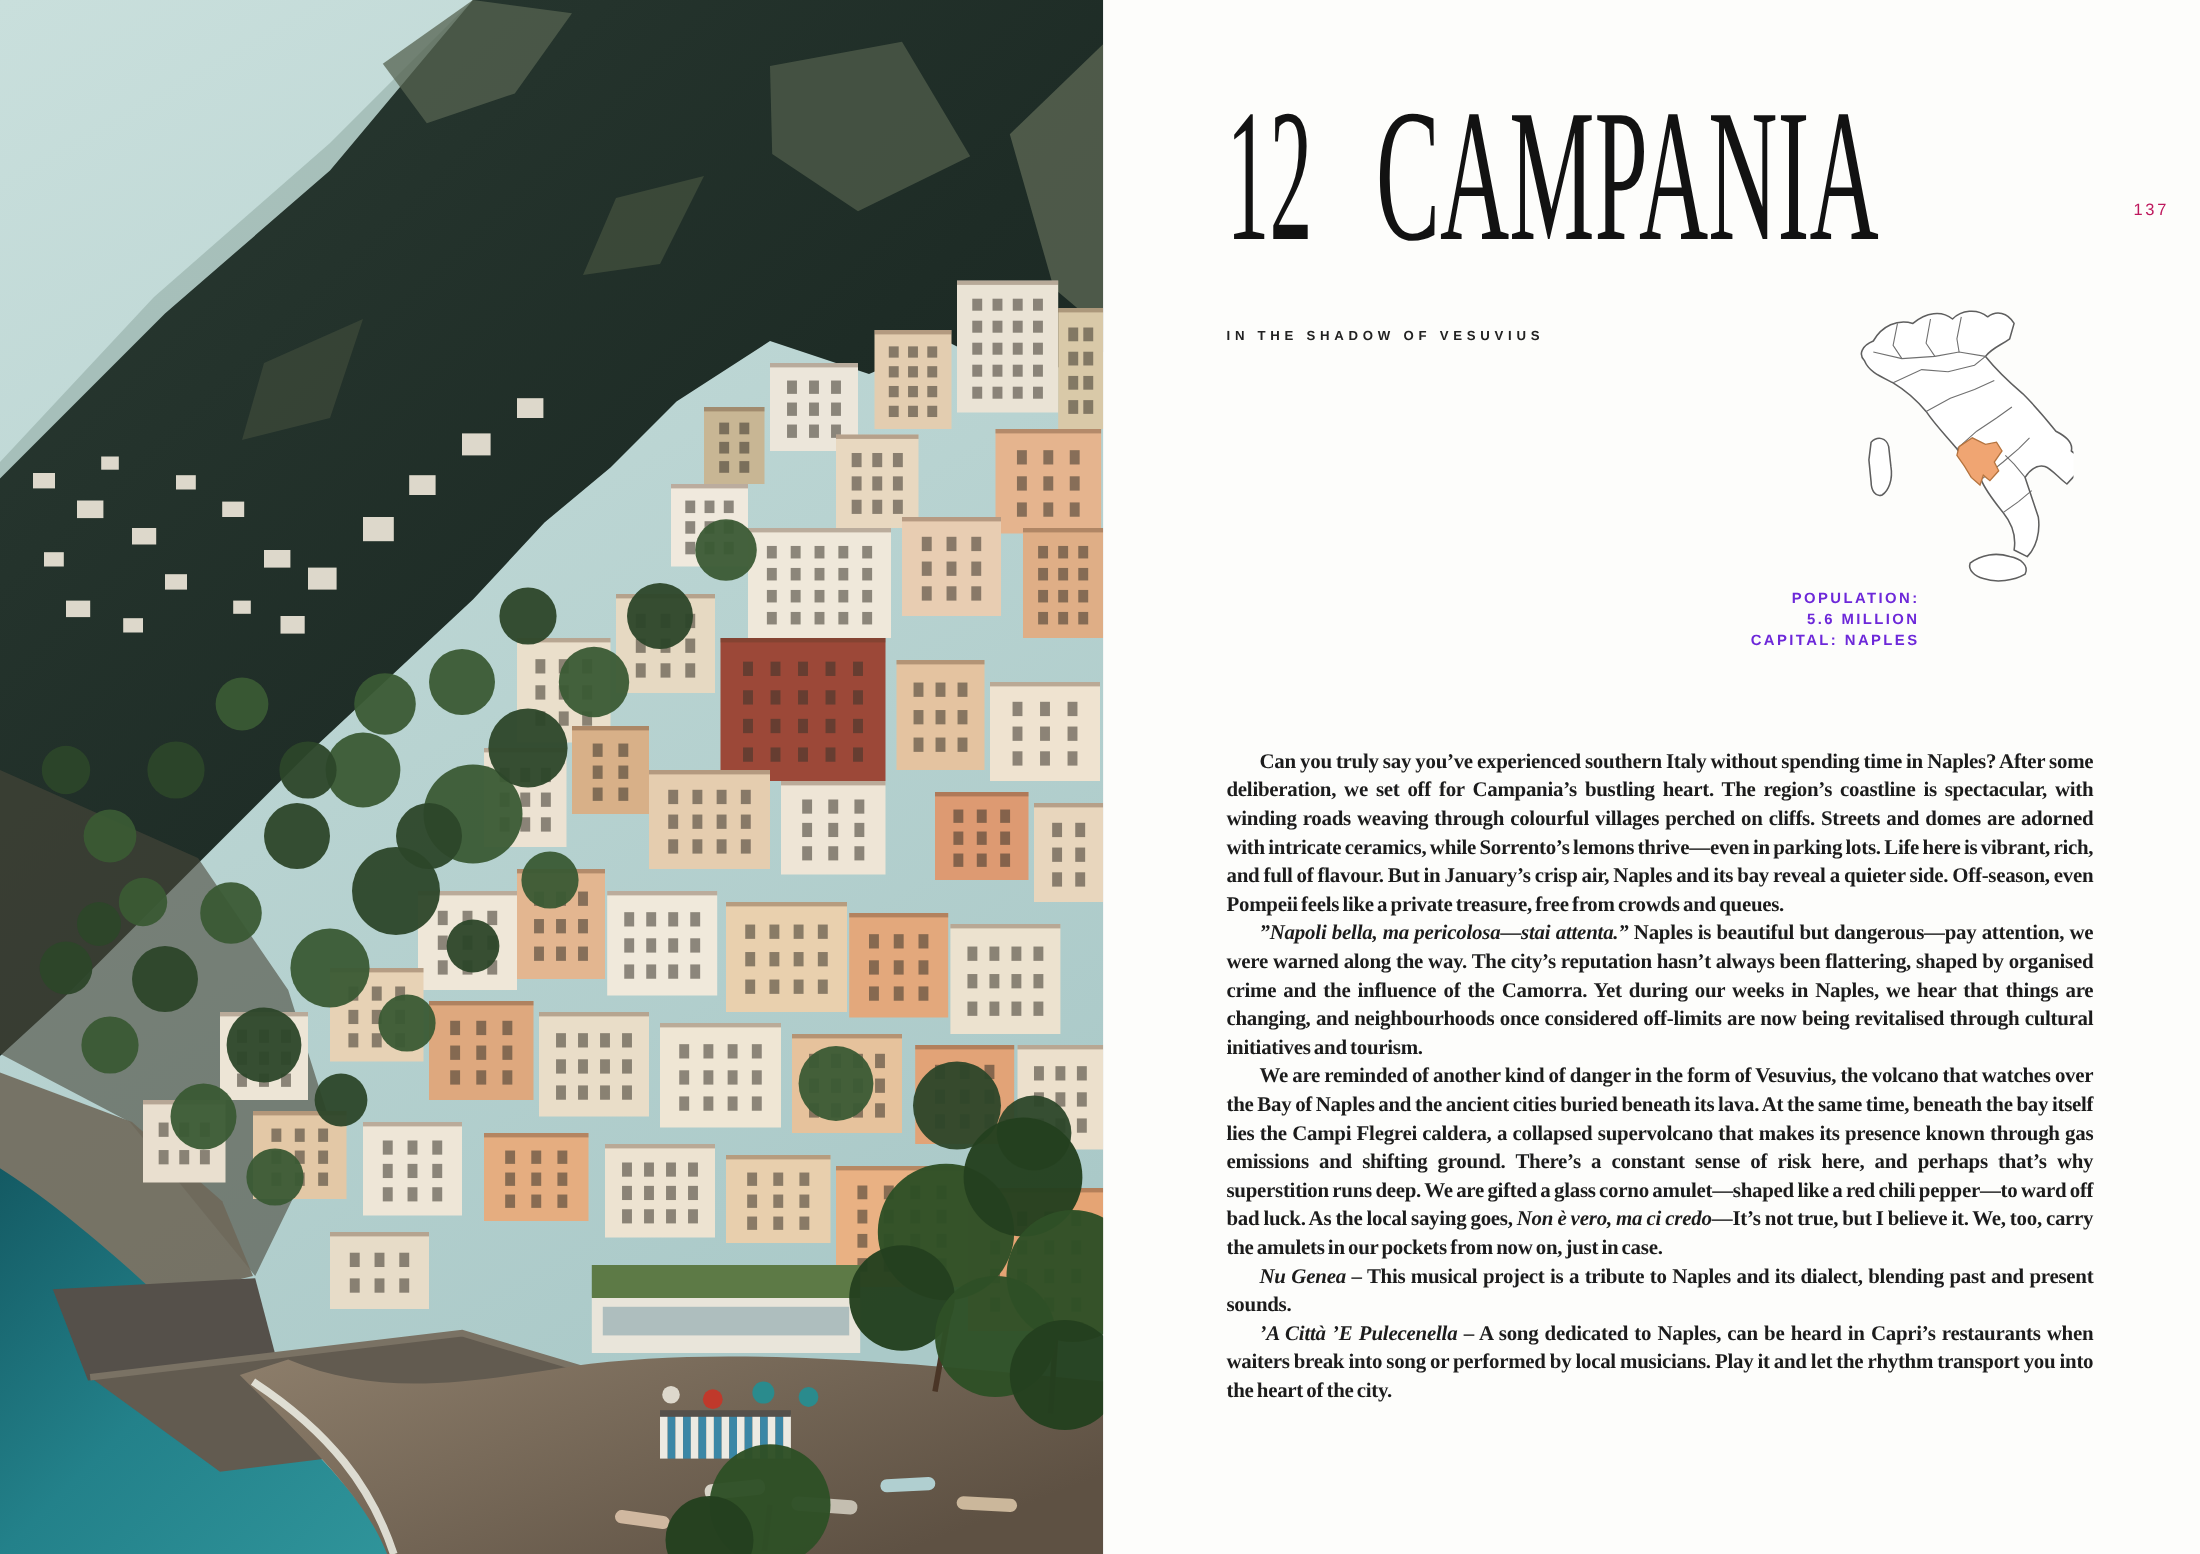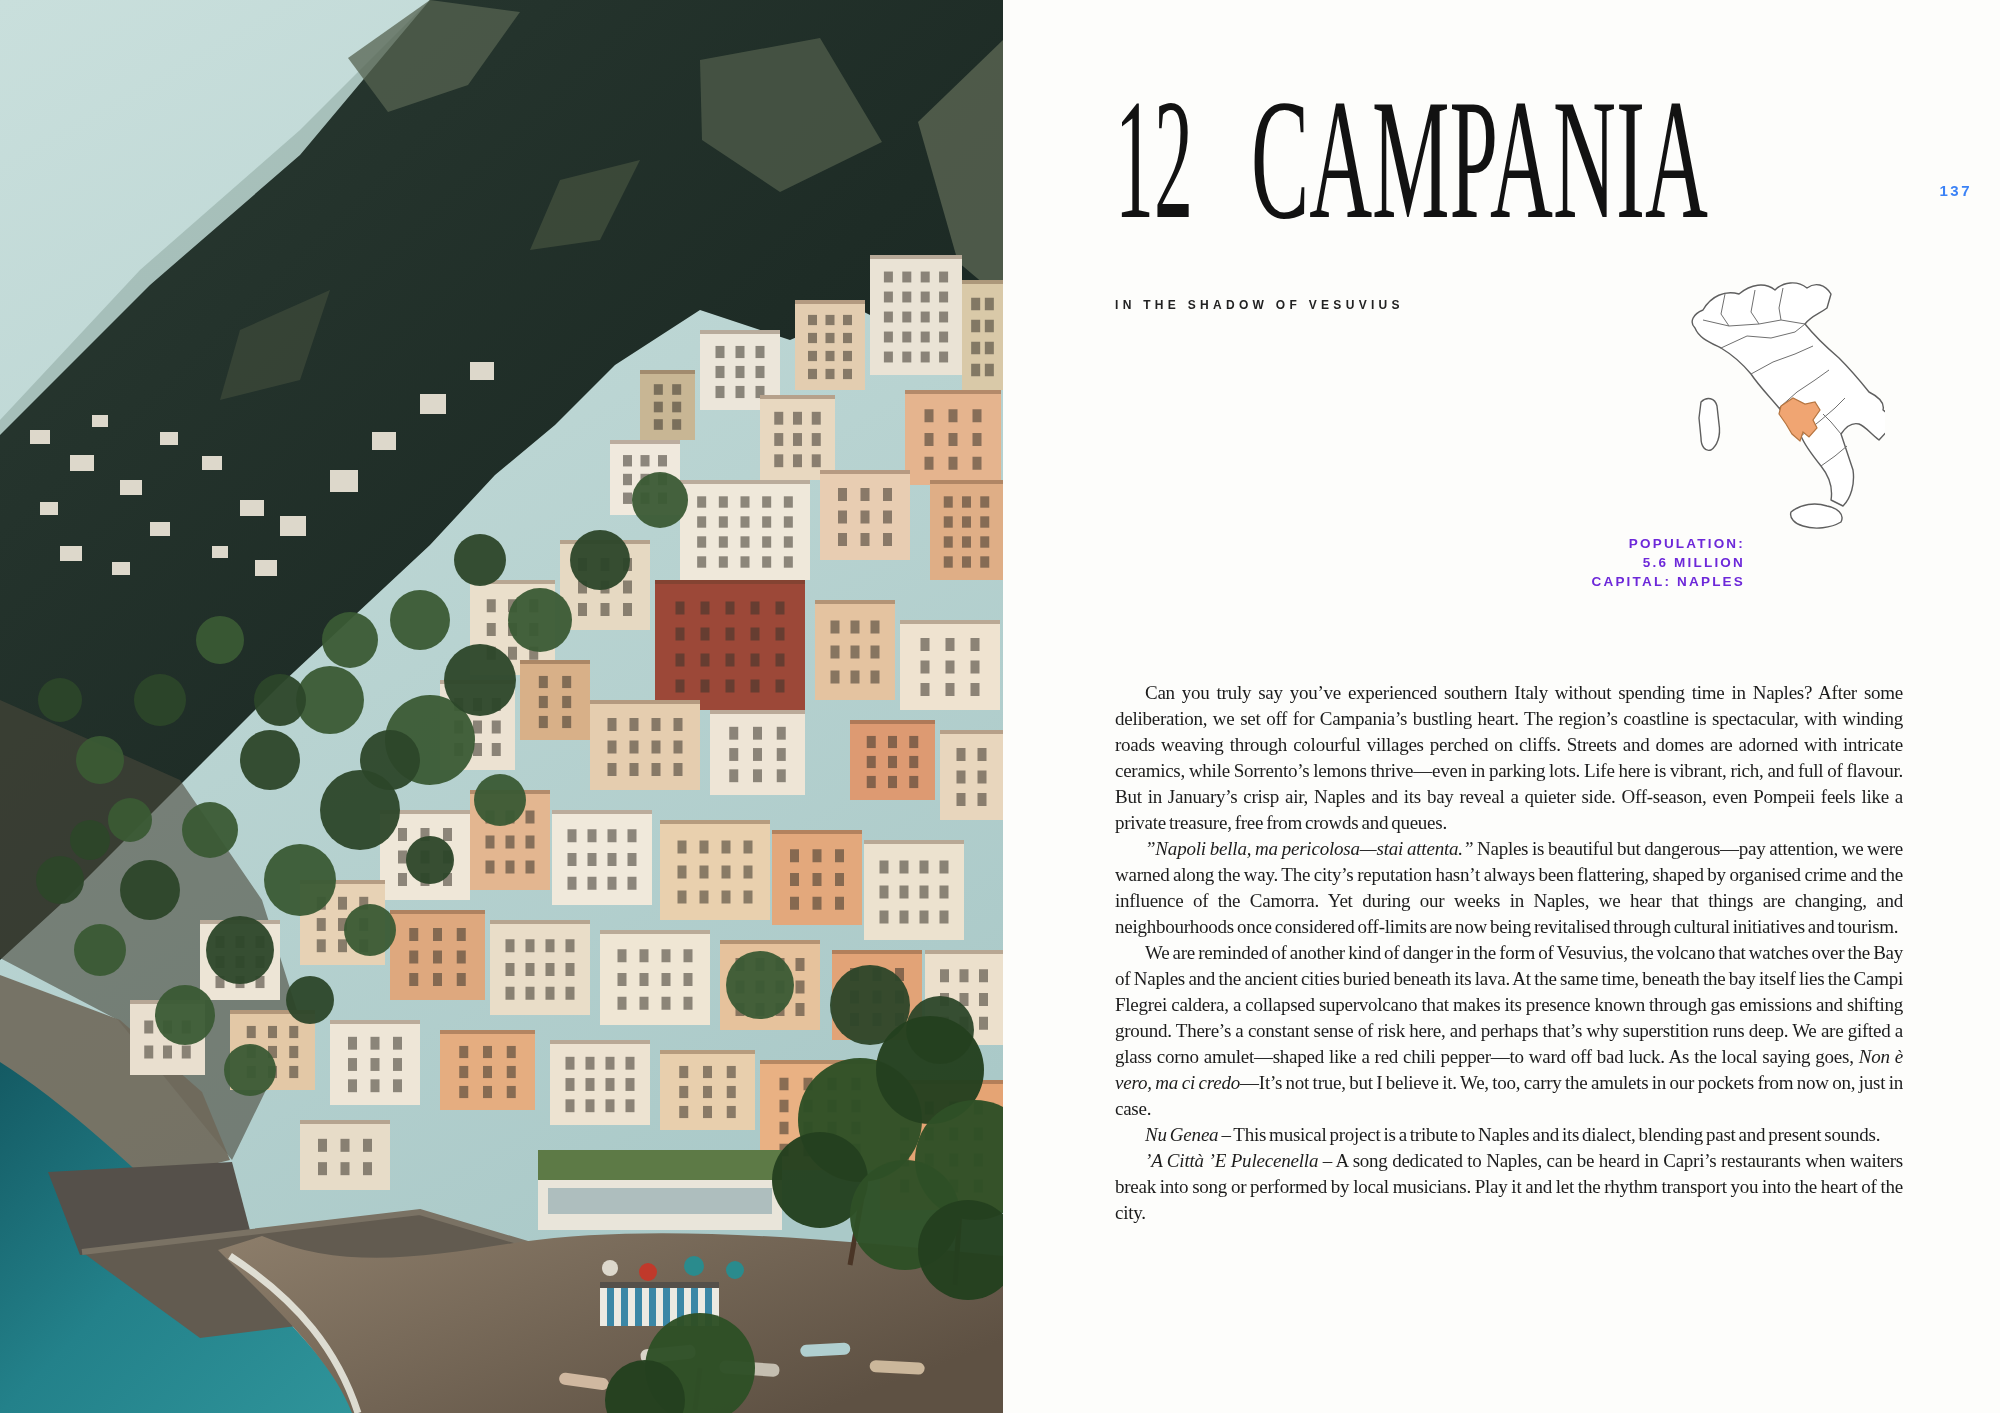--- a/index.html
+++ b/index.html
@@ -6,31 +6,31 @@
   #spread{position:relative;width:2000px;height:1413px;background:#fdfdfb;overflow:hidden;
           font-family:"Liberation Serif","DejaVu Serif",serif;color:#1c1c1c;}
   
   #photo-page{position:absolute;left:0;top:0;width:1003px;height:1413px;}
   #photo-page svg{display:block;width:1003px;height:1413px;}
   
   #text-page{position:absolute;left:1003px;top:0;width:997px;height:1413px;background:#fdfdfb;}
   #spine{position:absolute;left:1003px;top:0;width:16px;height:1413px;
          background:linear-gradient(90deg,rgba(0,0,0,.10),rgba(0,0,0,0));pointer-events:none;}
   .folio{position:absolute;top:182px;right:28px;font-family:"Liberation Sans",sans-serif;
-         font-size:15px;font-weight:700;letter-spacing:2.5px;color:#3b82f6;}
+         font-size:15px;font-weight:400;letter-spacing:2.5px;color:#be185d;}
   #title-svg{position:absolute;left:110px;top:90px;}
   .subtitle{position:absolute;left:112px;top:284px;font-family:"Liberation Sans",sans-serif;
             font-size:12px;font-weight:700;letter-spacing:4.3px;color:#222;white-space:nowrap;margin-top:14px;}
   #italy-map{position:absolute;left:660px;top:274px;}
   .map-caption{position:absolute;top:534px;right:255px;text-align:right;
                font-family:"Liberation Sans",sans-serif;font-size:13.5px;font-weight:600;
                letter-spacing:2.2px;line-height:19px;color:#6d28d9;}
   #body-col{position:absolute;left:112px;top:680px;width:788px;}
   #body-col p{margin:0;font-size:19px;line-height:26px;text-align:justify;text-indent:30px;
-              letter-spacing:-0.25px;word-spacing:-1.5px;color:#1c1c1c;}
+              letter-spacing:-0.25px;word-spacing:-1.5px;color:#1c1c1c;font-weight:bold;}
   #body-col p i{letter-spacing:-0.2px;}
   .tune-head{margin-top:10px;margin-bottom:6px;font-family:"Liberation Sans",sans-serif;
              font-size:15px;font-weight:700;letter-spacing:3px;color:#1d1d1d;}
 </style>
 </head>
 <body>
 
 <div id="spread">
 
   <div id="photo-page">

